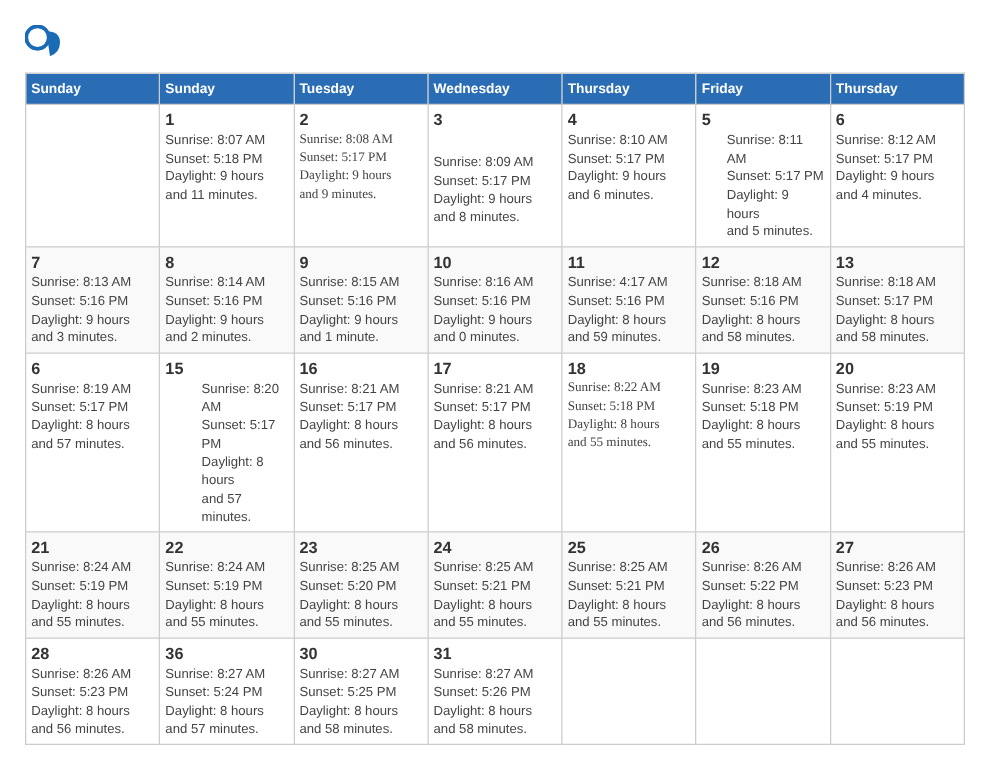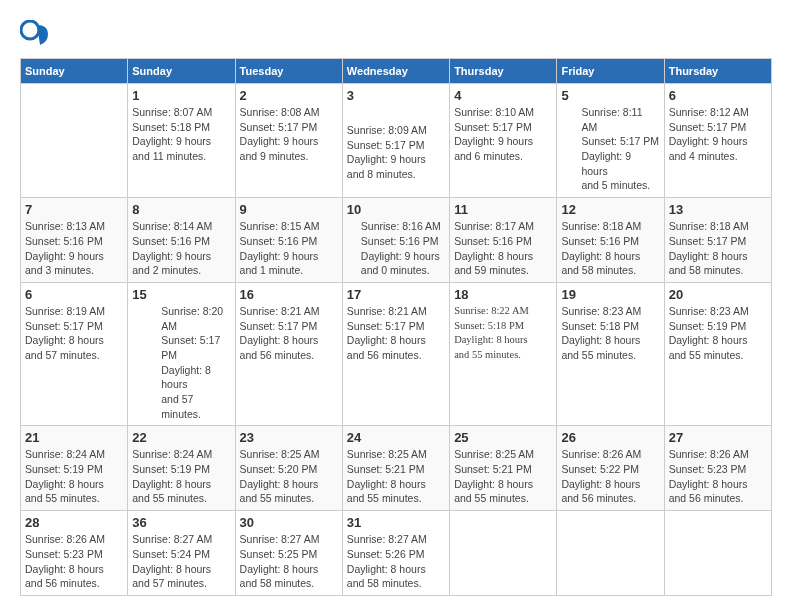--- a/index.html
+++ b/index.html
@@ -122,21 +122,21 @@
         <td class="empty"></td>
         <td>
           <span class="day-num">1</span>
           <div class="day-info" style="white-space: pre-line;">Sunrise: 8:07 AM
 Sunset: 5:18 PM
 Daylight: 9 hours
 and 11 minutes.</div>
         </td>
         <td>
           <span class="day-num">2</span>
-          <div class="day-info" style="white-space: pre-line;">Sunrise: 8:08 AM
+          <div class="day-info" style="white-space: pre-line; font-family: Liberation Serif, serif;">Sunrise: 8:08 AM
 Sunset: 5:17 PM
 Daylight: 9 hours
 and 9 minutes.</div>
         </td>
         <td>
           <span class="day-num">3</span>
           <div class="day-info" style="white-space: pre-line; margin-top: 20px;">Sunrise: 8:09 AM
 Sunset: 5:17 PM
 Daylight: 9 hours
 and 8 minutes.</div>
@@ -180,28 +180,28 @@
         </td>
         <td>
           <span class="day-num">9</span>
           <div class="day-info" style="white-space: pre-line;">Sunrise: 8:15 AM
 Sunset: 5:16 PM
 Daylight: 9 hours
 and 1 minute.</div>
         </td>
         <td>
           <span class="day-num">10</span>
-          <div class="day-info" style="white-space: pre-line; margin-left: 14px;">Sunrise: 8:16 AM
+          <div class="day-info" style="white-space: pre-line;">Sunrise: 8:16 AM
 Sunset: 5:16 PM
 Daylight: 9 hours
 and 0 minutes.</div>
         </td>
         <td>
           <span class="day-num">11</span>
-          <div class="day-info" style="white-space: pre-line;">Sunrise: 8:17 AM
+          <div class="day-info" style="white-space: pre-line;">Sunrise: 4:17 AM
 Sunset: 5:16 PM
 Daylight: 8 hours
 and 59 minutes.</div>
         </td>
         <td>
           <span class="day-num">12</span>
           <div class="day-info" style="white-space: pre-line;">Sunrise: 8:18 AM
 Sunset: 5:16 PM
 Daylight: 8 hours
 and 58 minutes.</div>

